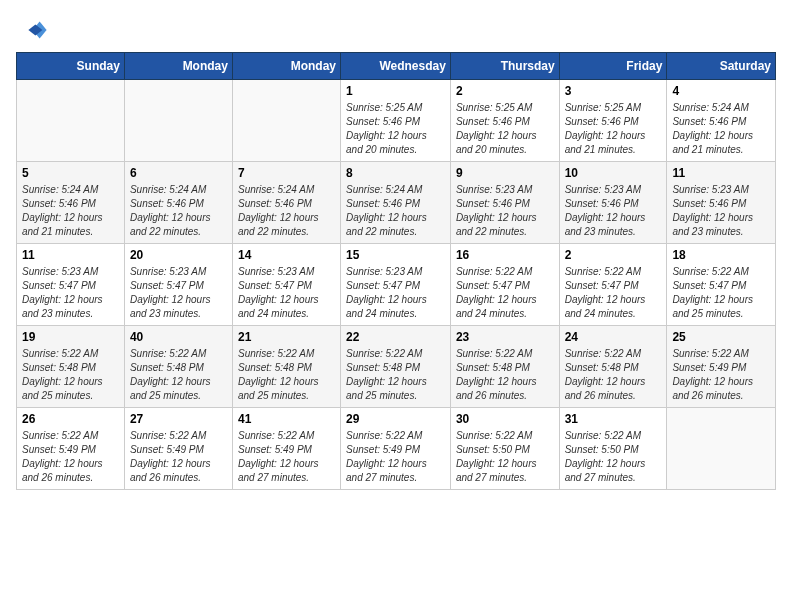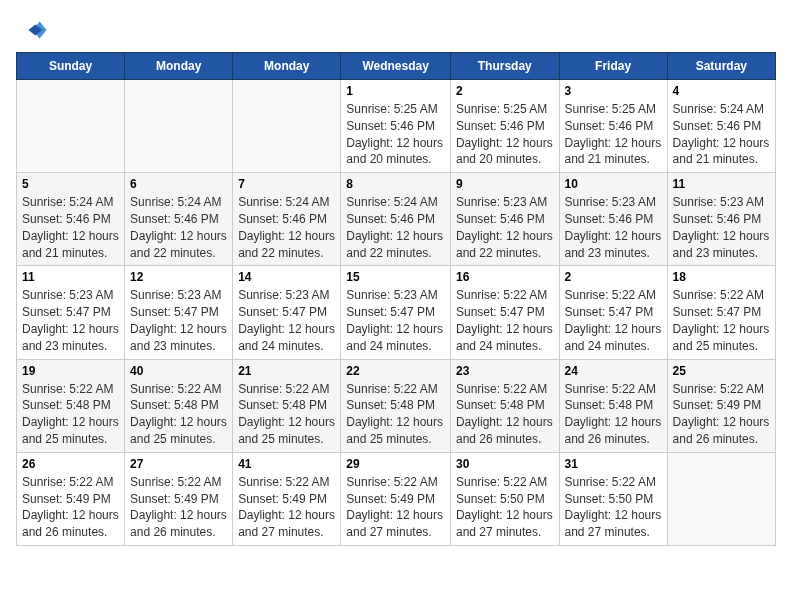--- a/index.html
+++ b/index.html
@@ -46,21 +46,21 @@
     }
     table {
       width: 100%;
       border-collapse: collapse;
       font-size: 11px;
     }
     thead tr th {
       background: #2255a4;
       color: #fff;
       padding: 6px 4px;
-      text-align: center;
+      text-align: right;
       font-size: 12px;
       font-weight: bold;
       border: 1px solid #1a3a5c;
     }
     tbody tr td {
       border: 1px solid #ccc;
       vertical-align: top;
       padding: 4px 5px;
       width: 113px;
       min-height: 80px;
@@ -70,22 +70,23 @@
       background: #f5f5f5;
     }
     .day-num {
       font-weight: bold;
       font-size: 12px;
       margin-bottom: 3px;
       color: #000;
     }
     .day-info {
       color: #333;
-      font-size: 12px;
+      font-size: 10px;
       line-height: 1.4;
+      font-style: italic;
     }
     td.empty {
       background: #f9f9f9;
     }
   </style>
 </head>
 <body>
 
 <div class="header">
   <div class="logo">
@@ -169,21 +170,21 @@
           <div class="day-num">11</div>
           <div class="day-info">Sunrise: 5:23 AM<br>Sunset: 5:46 PM<br>Daylight: 12 hours<br>and 23 minutes.</div>
         </td>
       </tr>
       <tr>
         <td>
           <div class="day-num">11</div>
           <div class="day-info">Sunrise: 5:23 AM<br>Sunset: 5:47 PM<br>Daylight: 12 hours<br>and 23 minutes.</div>
         </td>
         <td>
-          <div class="day-num">12</div>
+          <div class="day-num">20</div>
           <div class="day-info">Sunrise: 5:23 AM<br>Sunset: 5:47 PM<br>Daylight: 12 hours<br>and 23 minutes.</div>
         </td>
         <td>
           <div class="day-num">14</div>
           <div class="day-info">Sunrise: 5:23 AM<br>Sunset: 5:47 PM<br>Daylight: 12 hours<br>and 24 minutes.</div>
         </td>
         <td>
           <div class="day-num">15</div>
           <div class="day-info">Sunrise: 5:23 AM<br>Sunset: 5:47 PM<br>Daylight: 12 hours<br>and 24 minutes.</div>
         </td>

